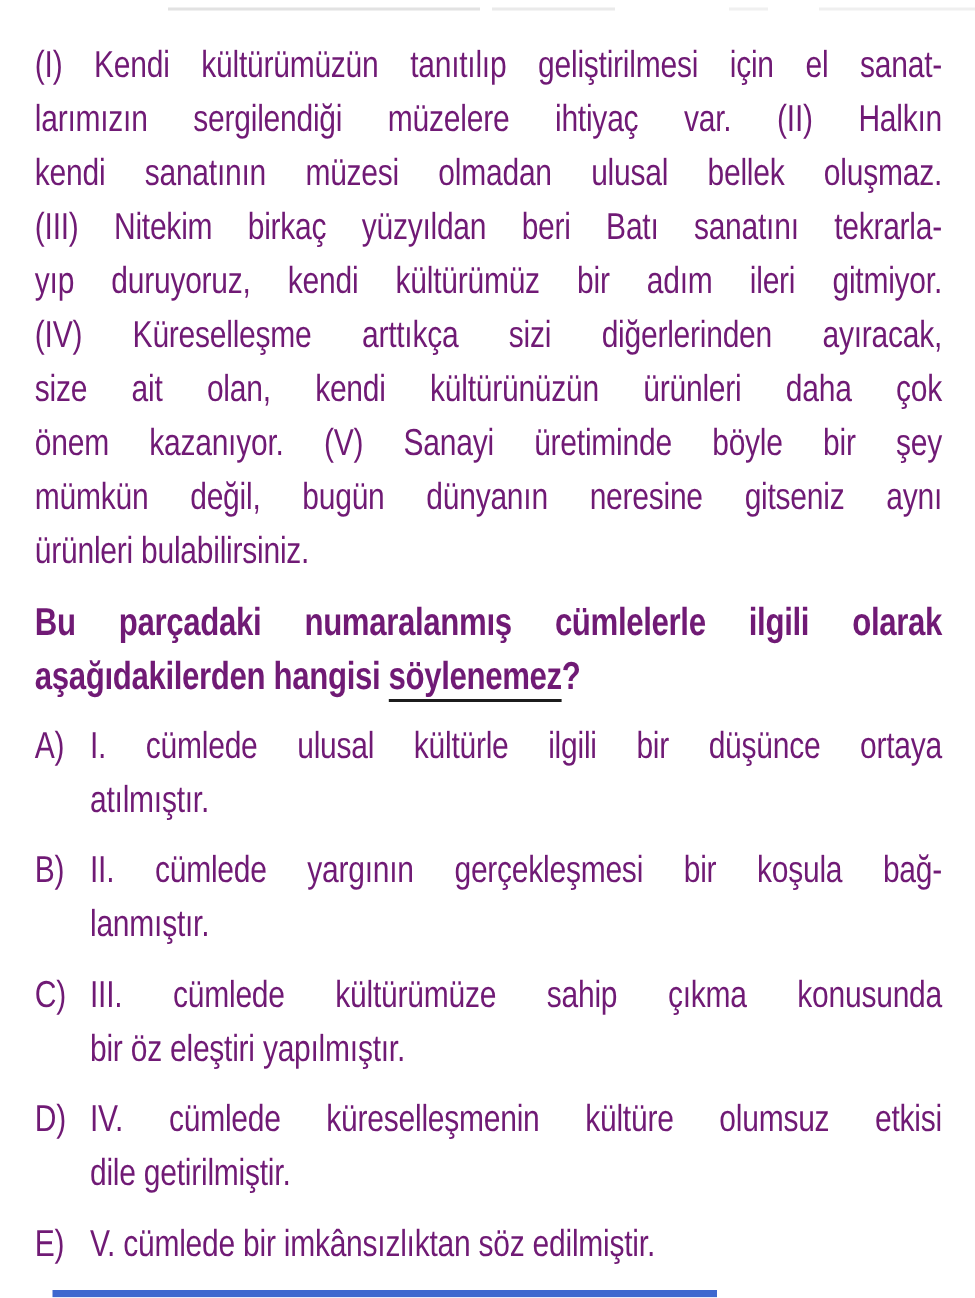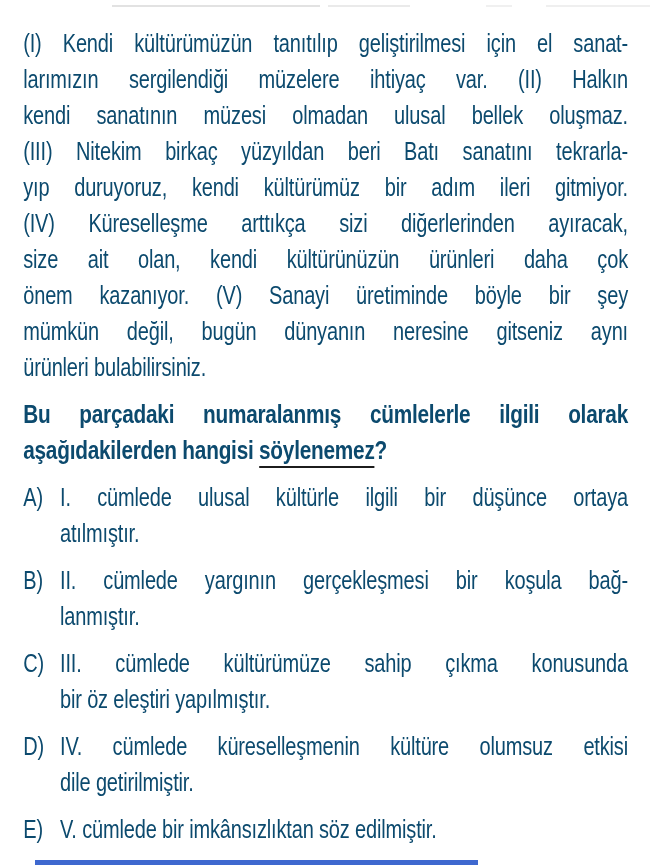--- a/index.html
+++ b/index.html
@@ -1,20 +1,20 @@
 <!DOCTYPE html>
 <html><head>
 <meta charset="utf-8">
 <style>
   html,body { margin:0; padding:0; background:#ffffff; }
   .page {
     position:relative; width:650px; height:865px; background:#ffffff;
     overflow:hidden;
     font-family:"Liberation Sans","DejaVu Sans",sans-serif;
-    color:#0c4a6e;
+    color:#701a75;
   }
   
   .col {
     position:absolute; top:25px; left:0; width:812px;
     padding:0 27px 0 29px; box-sizing:border-box;
     transform:scaleX(0.8); transform-origin:0 0;
   }
   .line { height:36px; line-height:36px; font-size:25px; letter-spacing:-0.2px; white-space:nowrap; }
   .j { text-align:justify; text-align-last:justify; }
   .passage { margin:0 0 11px 0; }

